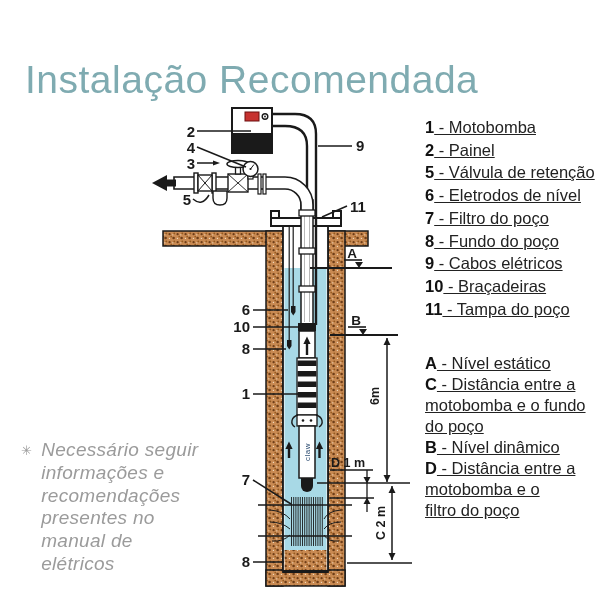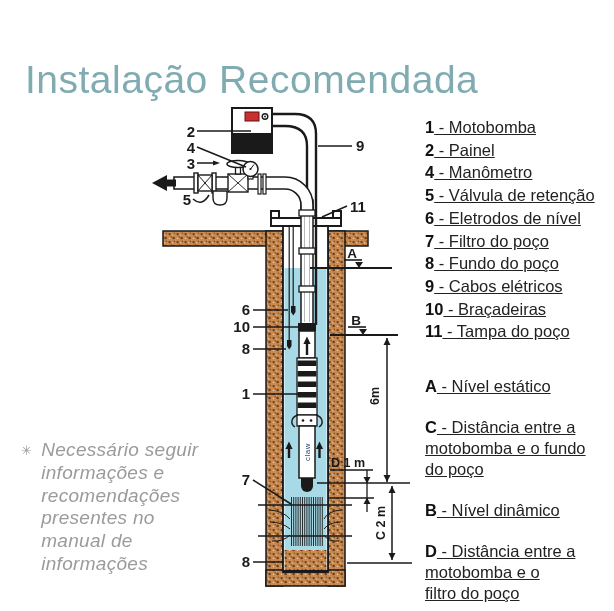--- a/index.html
+++ b/index.html
@@ -10,21 +10,21 @@
   html,body{margin:0;padding:0;background:#fff;}
   body{width:614px;height:611px;position:relative;overflow:hidden;
        font-family:"Liberation Sans",sans-serif;color:#222;}
   .page-title{position:absolute;left:25px;top:58px;font-size:39px;
        letter-spacing:.5px;color:var(--c-title);font-weight:400;white-space:nowrap;}
   .legend{position:absolute;left:425px;top:116px;width:188px;font-size:16.5px;}
   .lrow{line-height:22.7px;color:#222;}
   .lrow b{font-weight:bold;color:#111;}
   .lrow span{white-space:pre-line;text-decoration:underline;}
   .legend .lettered-wrap{margin-top:33px;}
-  .legend .lettered-wrap .lrow{line-height:21px;margin-top:20px;}
+  .legend .lettered-wrap .lrow{line-height:21px;}
   .note{position:absolute;left:21px;top:439px;width:210px;display:flex;
         color:var(--c-note);font-size:19px;letter-spacing:.3px;}
   .note .ast{font-size:13px;padding-top:4px;margin-right:9px;flex:0 0 auto;}
   .note .nline{line-height:22.8px;font-style:italic;}
   svg text{font-family:"Liberation Sans",sans-serif;}
   .num{font-weight:bold;font-size:15px;fill:var(--c-ink);}
   .dimtxt{font-weight:bold;font-size:12.5px;fill:var(--c-ink);}
   .lvl{font-weight:bold;font-size:13.5px;fill:var(--c-ink);}
 </style>
 </head>
@@ -243,21 +243,20 @@
     <text class="num" x="250" y="399" text-anchor="end">1</text>
     <text class="num" x="250" y="485" text-anchor="end">7</text>
     <text class="num" x="250" y="567" text-anchor="end">8</text>
   </g>
 </svg>
 
 <div class="legend">
   <div>
       <div class="lrow"><b>1</b><span> - Motobomba</span></div>
       <div class="lrow"><b>2</b><span> - Painel</span></div>
-      <div class="lrow"><b>4</b><span> - Manômetro</span></div>
       <div class="lrow"><b>5</b><span> - Válvula de retenção</span></div>
       <div class="lrow"><b>6</b><span> - Eletrodos de nível</span></div>
       <div class="lrow"><b>7</b><span> - Filtro do poço</span></div>
       <div class="lrow"><b>8</b><span> - Fundo do poço</span></div>
       <div class="lrow"><b>9</b><span> - Cabos elétricos</span></div>
       <div class="lrow"><b>10</b><span> - Braçadeiras</span></div>
       <div class="lrow"><b>11</b><span> - Tampa do poço</span></div>
     </div>
   <div class="lettered-wrap">
       <div class="lrow"><b>A</b><span> - Nível estático</span></div>
@@ -272,15 +271,15 @@
 </div>
 
 <div class="note">
   <span class="ast">✳</span>
   <div>
       <div class="nline">Necessário seguir</div>
       <div class="nline">informações e</div>
       <div class="nline">recomendações</div>
       <div class="nline">presentes no</div>
       <div class="nline">manual de</div>
-      <div class="nline">informações</div>
+      <div class="nline">elétricos</div>
     </div>
 </div>
 
 </body></html>

